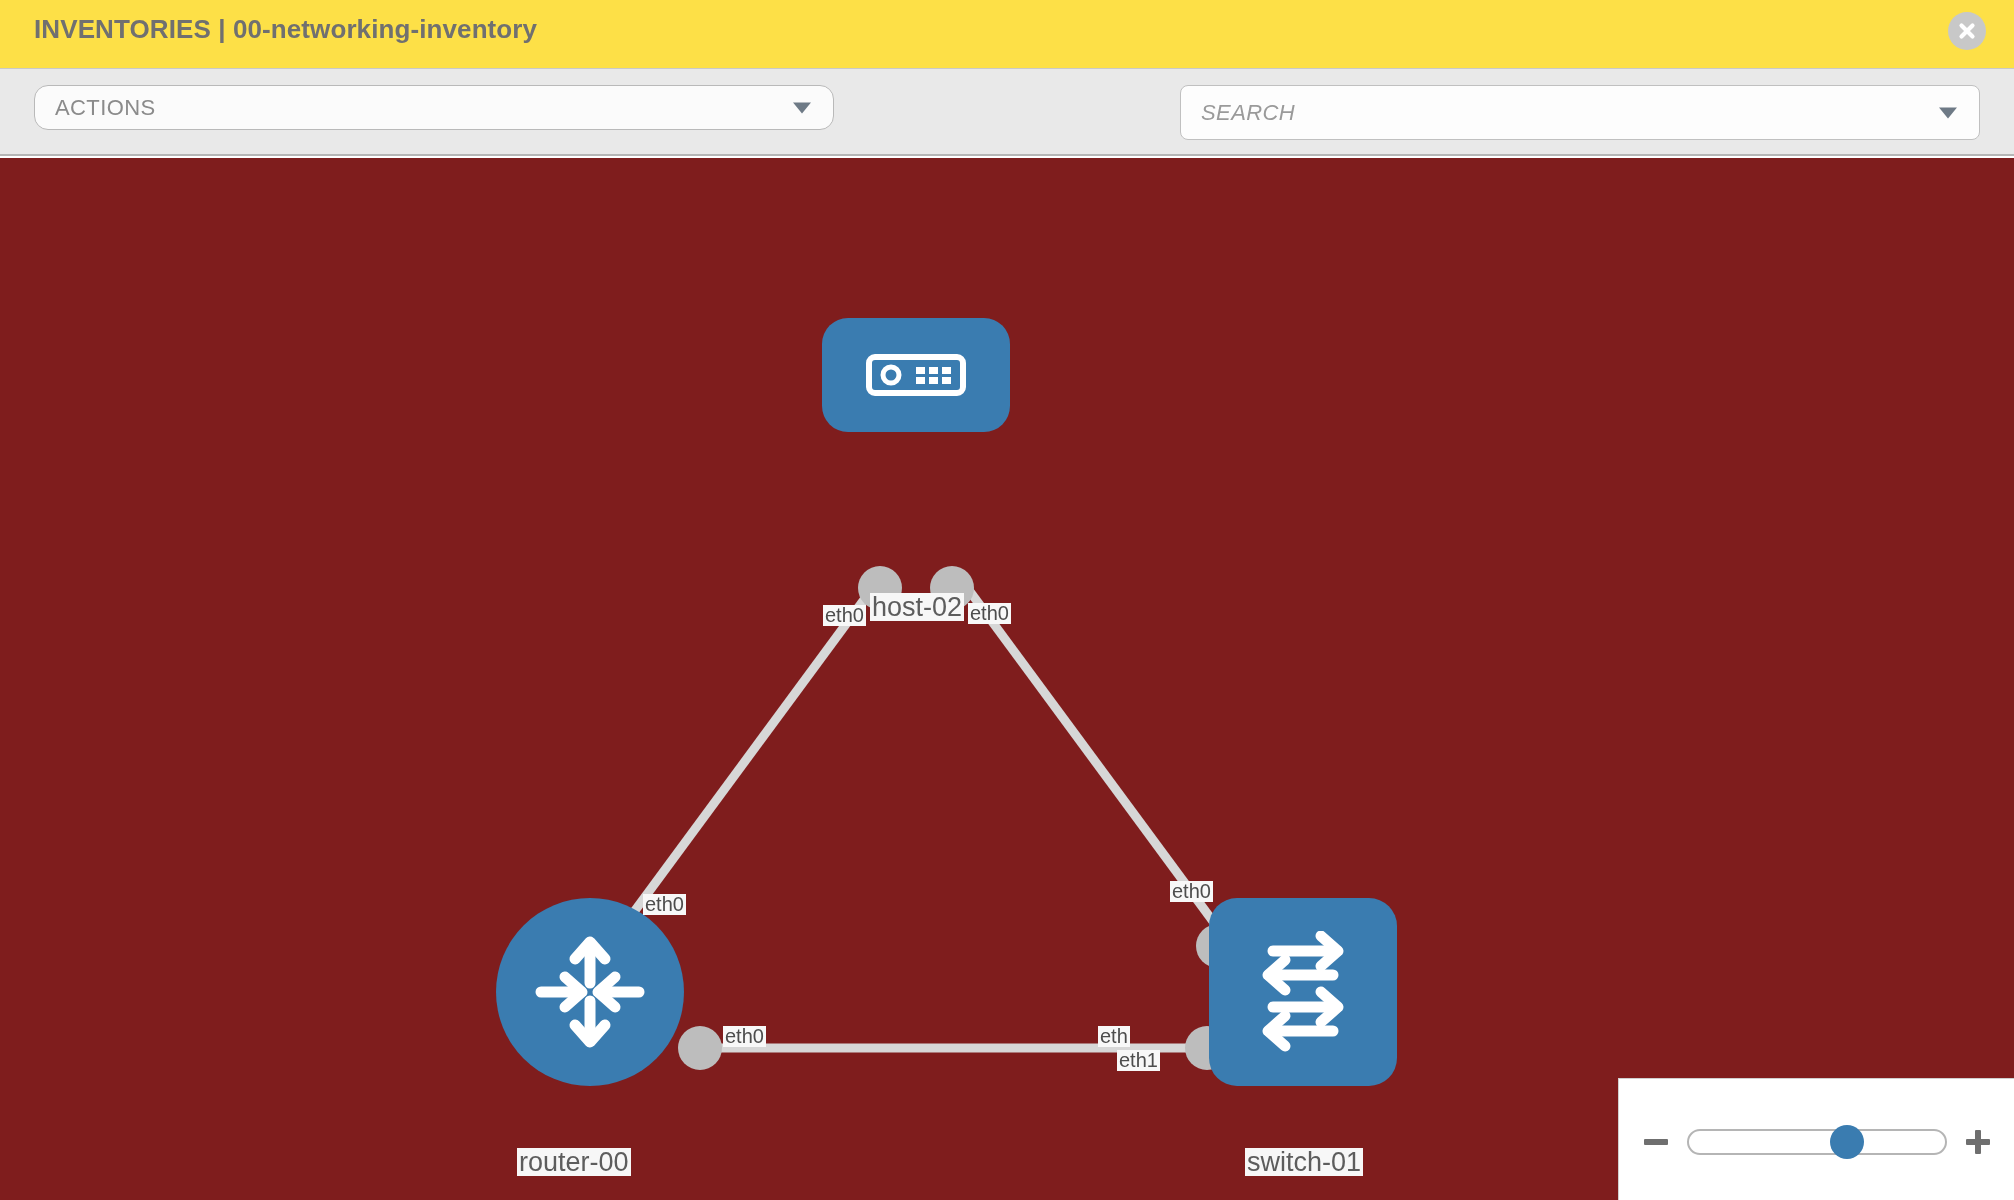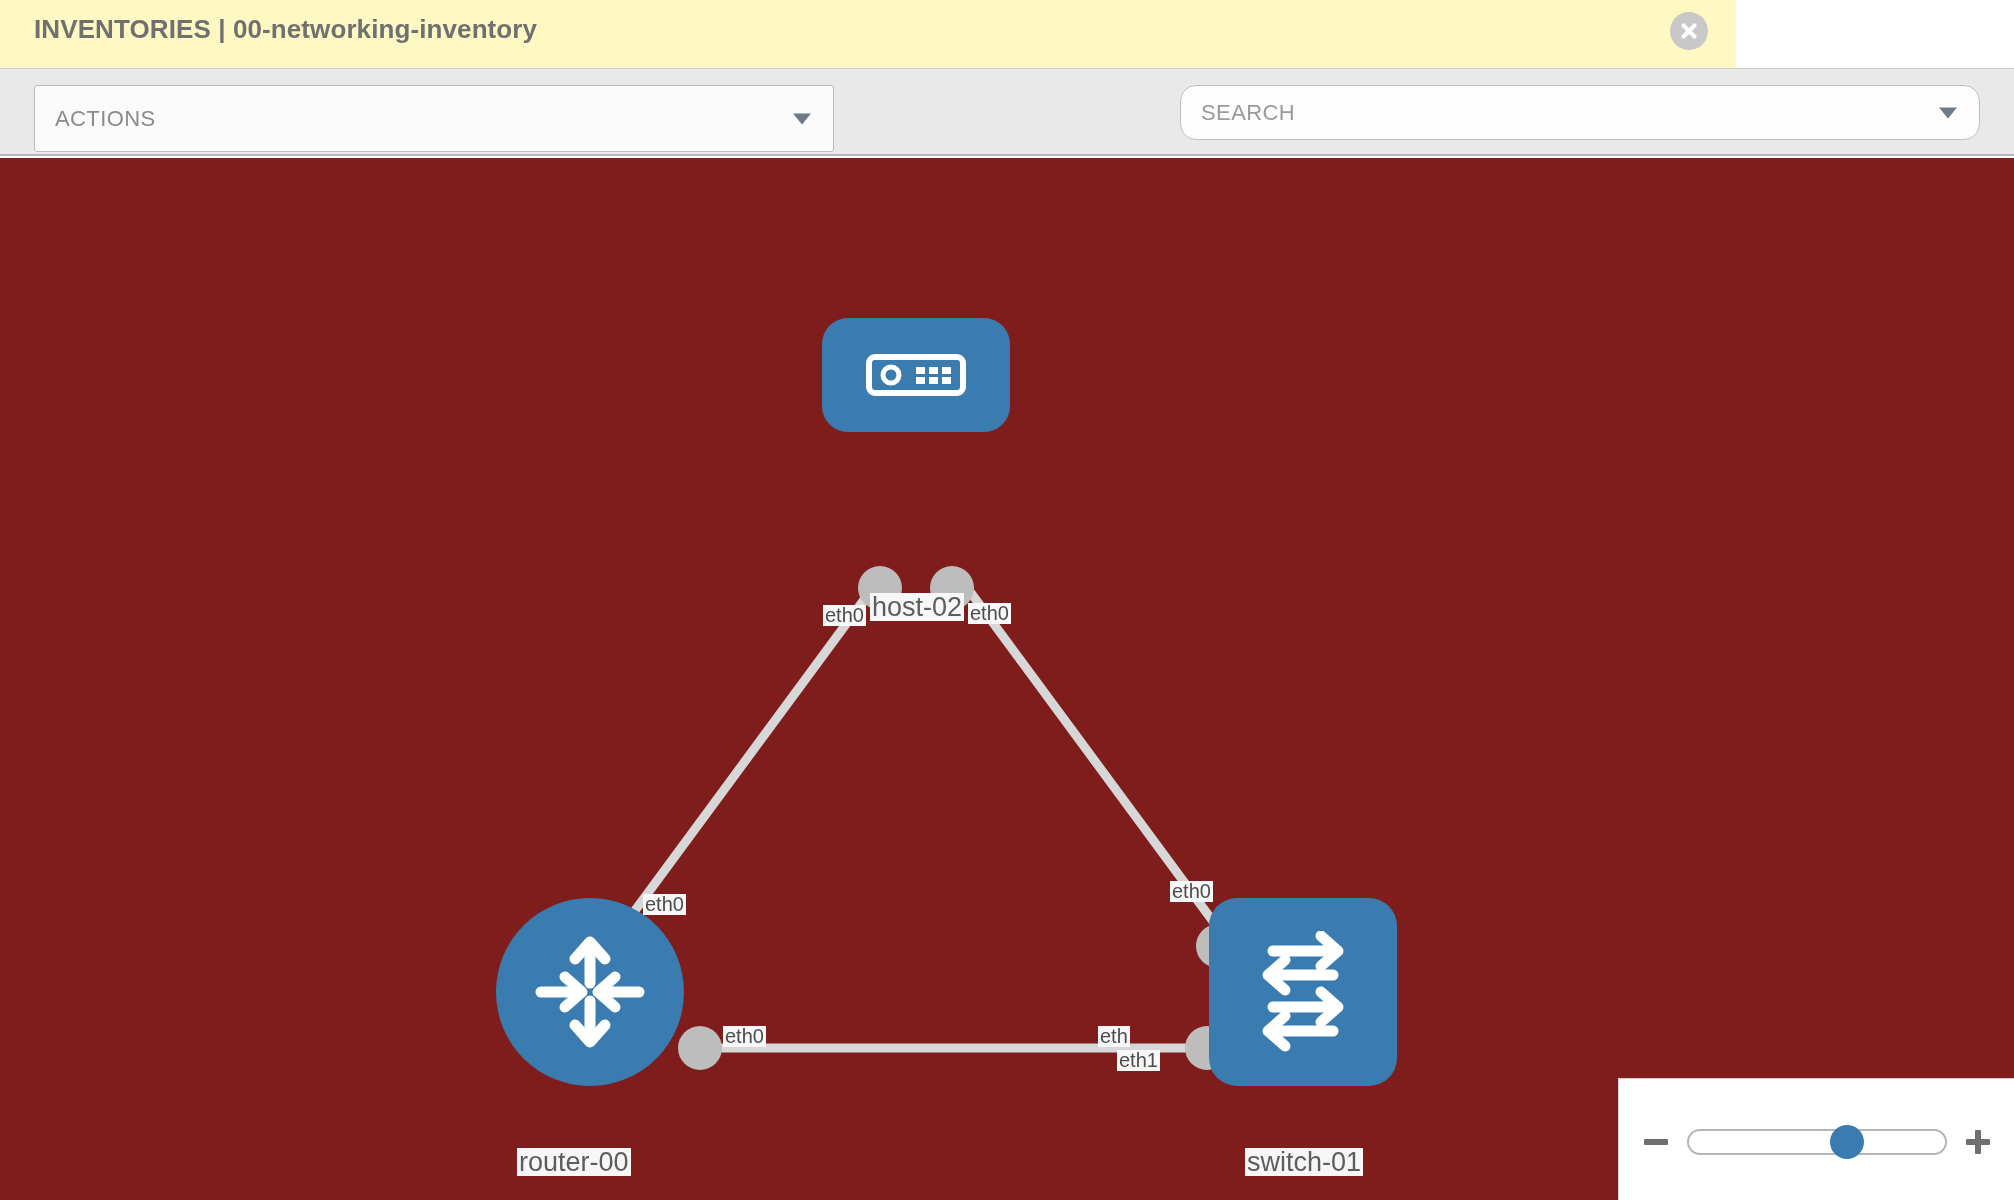--- a/index.html
+++ b/index.html
@@ -7,22 +7,22 @@
     width: 2014px; height: 1200px;
     background: #ffffff;
     font-family: "Liberation Sans", sans-serif;
     overflow: hidden;
   }
 
   #app { position: relative; width: 2014px; height: 1200px; background:#ffffff; }
 
   
   .header {
-    position: absolute; left:0; top:0; width:1736px; height:68px;
-    background:#fef9c3;
+    position: absolute; left:0; top:0; width:2014px; height:68px;
+    background:#fde047;
     display:flex; align-items:center;
   }
   .header-title {
     position:absolute; left:34px; top:14px;
     font-size:26px; font-weight:bold; color:#707070;
     letter-spacing:0.1px; white-space:nowrap;
   }
   .close-btn {
     position:absolute; right:28px; top:12px;
     width:38px; height:38px; border-radius:50%;
@@ -34,24 +34,24 @@
 
   
   .toolbar {
     position:absolute; left:0; top:68px; width:2014px; height:88px;
     background:#e9e9e9;
     border-top:1px solid #c9c9c9;
     border-bottom:2px solid #b6b6b6;
   }
   .actions-select {
     position:absolute; left:34px; top:16px;
-    width:800px; height:67px;
+    width:800px; height:45px;
     background:#fbfbfb;
     border:1px solid #b9b9b9;
-    border-radius:3px;
+    border-radius:14px;
     display:flex; align-items:center;
     cursor:pointer;
   }
   .actions-label {
     margin-left:20px;
     font-size:22px; color:#8b8b8b; letter-spacing:0.4px;
   }
   .caret {
     position:absolute; right:22px; top:50%; transform:translateY(-50%);
     width:0; height:0;
@@ -67,23 +67,24 @@
     cursor:pointer;
   }
   .icon-wrench { left:1043px; }
   .icon-key    { left:1110px; }
 
   .search-box {
     position:absolute; left:1180px; top:16px;
     width:800px; height:55px;
     background:#fdfdfd;
     border:1px solid #c0c0c0;
-    border-radius:16px;
+    border-radius:8px;
     display:flex; align-items:center;
     cursor:text;
+    font-style:italic;
   }
   .search-label {
     margin-left:20px;
     font-size:22px; color:#9a9a9a; letter-spacing:0.4px;
   }
 
   
   .canvas {
     position:absolute; left:0; top:158px;
     width:2014px; height:1042px;

